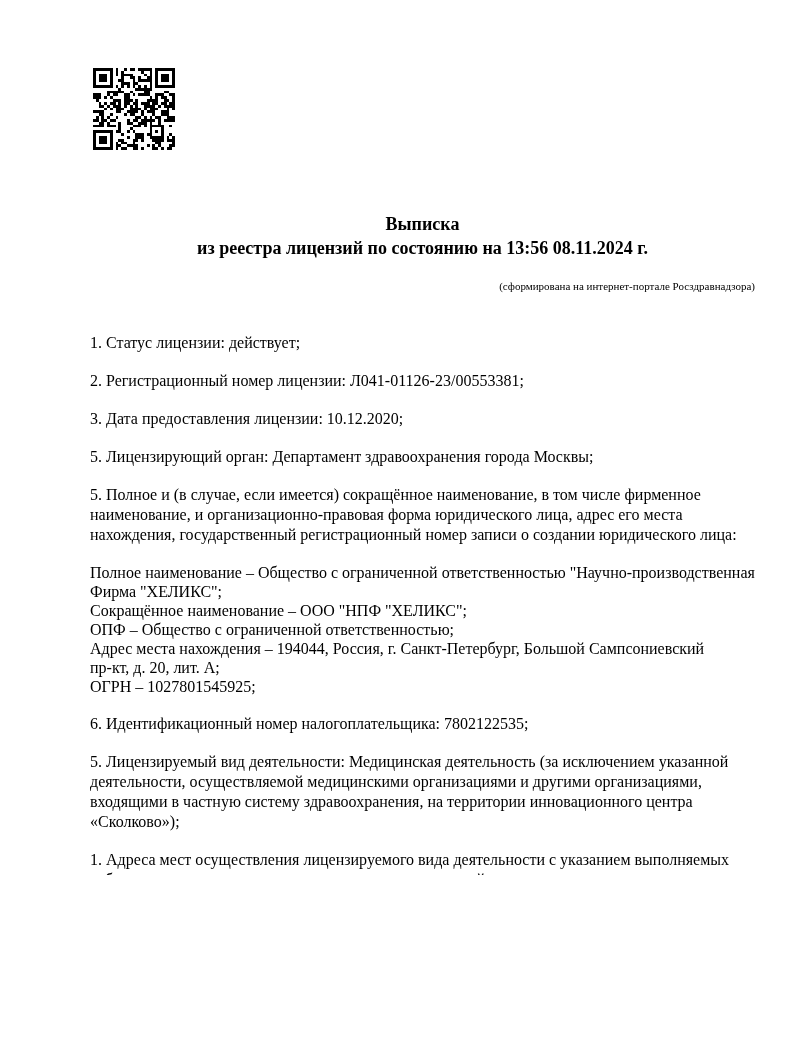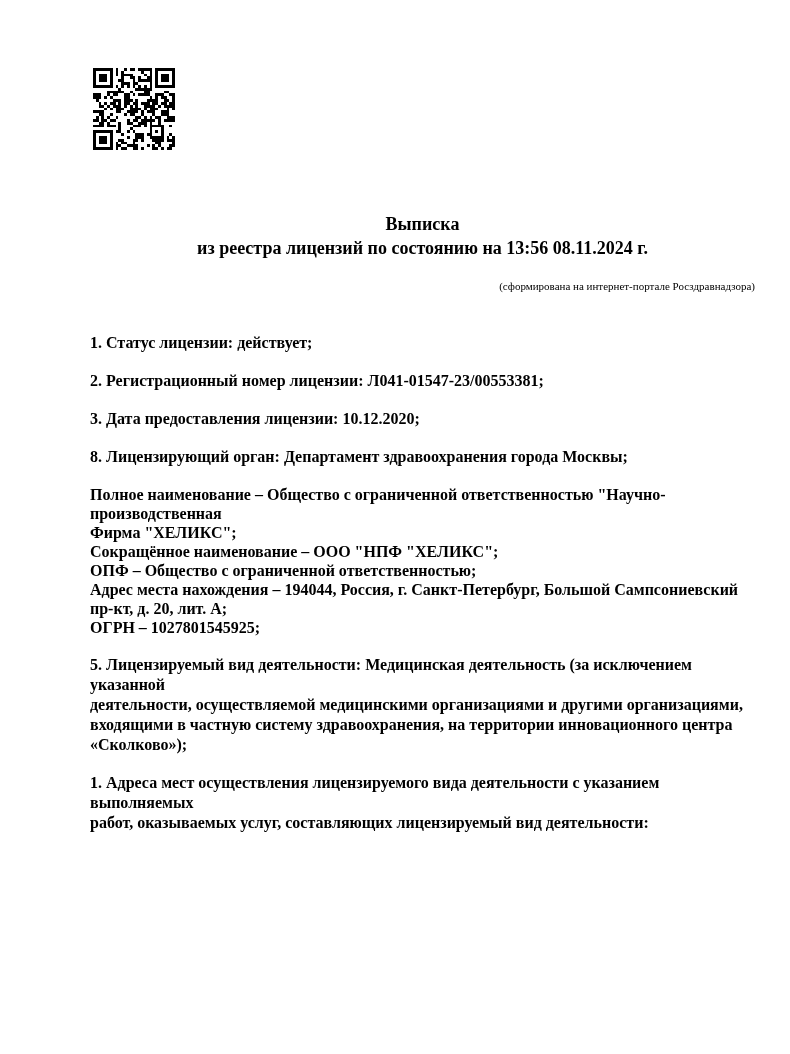--- a/index.html
+++ b/index.html
@@ -37,21 +37,20 @@
     margin: 18px 0 39px 0;
     text-align: right;
     font-size: 11px;
     line-height: 16px;
   }
   p.doc-par {
     margin: 0 0 18px 0;
     font-size: 16px;
     line-height: 20px;
     white-space: pre-line;
-    font-weight: bold;
   }
   p.doc-par.tight {
     line-height: 19px;
   }
 </style>
 </head>
 <body>
 
 <div class="page">
 
@@ -480,35 +479,39 @@
 
   <div class="content">
 
     <h1 class="title-line">Выписка</h1>
     <h1 class="title-line">из реестра лицензий по состоянию на 13:56 08.11.2024 г.</h1>
 
     <div class="subtitle">(сформирована на интернет-портале Росздравнадзора)</div>
 
     <p class="doc-par">1. Статус лицензии: действует;</p>
 
-    <p class="doc-par">2. Регистрационный номер лицензии: Л041-01547-23/00553381;</p>
+    <p class="doc-par">2. Регистрационный номер лицензии: Л041-01126-23/00553381;</p>
 
     <p class="doc-par">3. Дата предоставления лицензии: 10.12.2020;</p>
 
-    <p class="doc-par">8. Лицензирующий орган: Департамент здравоохранения города Москвы;</p>
-
+    <p class="doc-par">5. Лицензирующий орган: Департамент здравоохранения города Москвы;</p>
+
+    <p class="doc-par">5. Полное и (в случае, если имеется) сокращённое наименование, в том числе фирменное
+наименование, и организационно-правовая форма юридического лица, адрес его места
+нахождения, государственный регистрационный номер записи о создании юридического лица:</p>
 
     <p class="doc-par tight">Полное наименование – Общество с ограниченной ответственностью "Научно-производственная
 Фирма "ХЕЛИКС";
 Сокращённое наименование – ООО "НПФ "ХЕЛИКС";
 ОПФ – Общество с ограниченной ответственностью;
 Адрес места нахождения – 194044, Россия, г. Санкт-Петербург, Большой Сампсониевский
 пр-кт, д. 20, лит. А;
 ОГРН – 1027801545925;</p>
 
+    <p class="doc-par">6. Идентификационный номер налогоплательщика: 7802122535;</p>
 
     <p class="doc-par">5. Лицензируемый вид деятельности: Медицинская деятельность (за исключением указанной
 деятельности, осуществляемой медицинскими организациями и другими организациями,
 входящими в частную систему здравоохранения, на территории инновационного центра
 «Сколково»);</p>
 
     <p class="doc-par">1. Адреса мест осуществления лицензируемого вида деятельности с указанием выполняемых
 работ, оказываемых услуг, составляющих лицензируемый вид деятельности:</p>
 
   </div>

